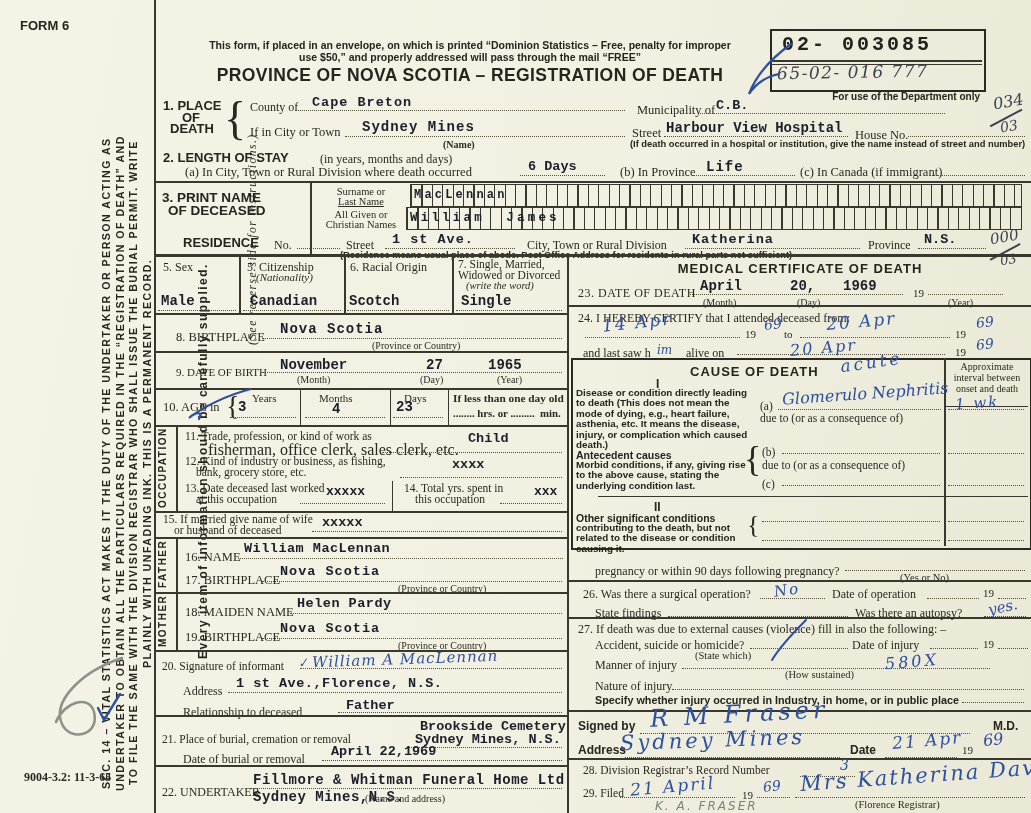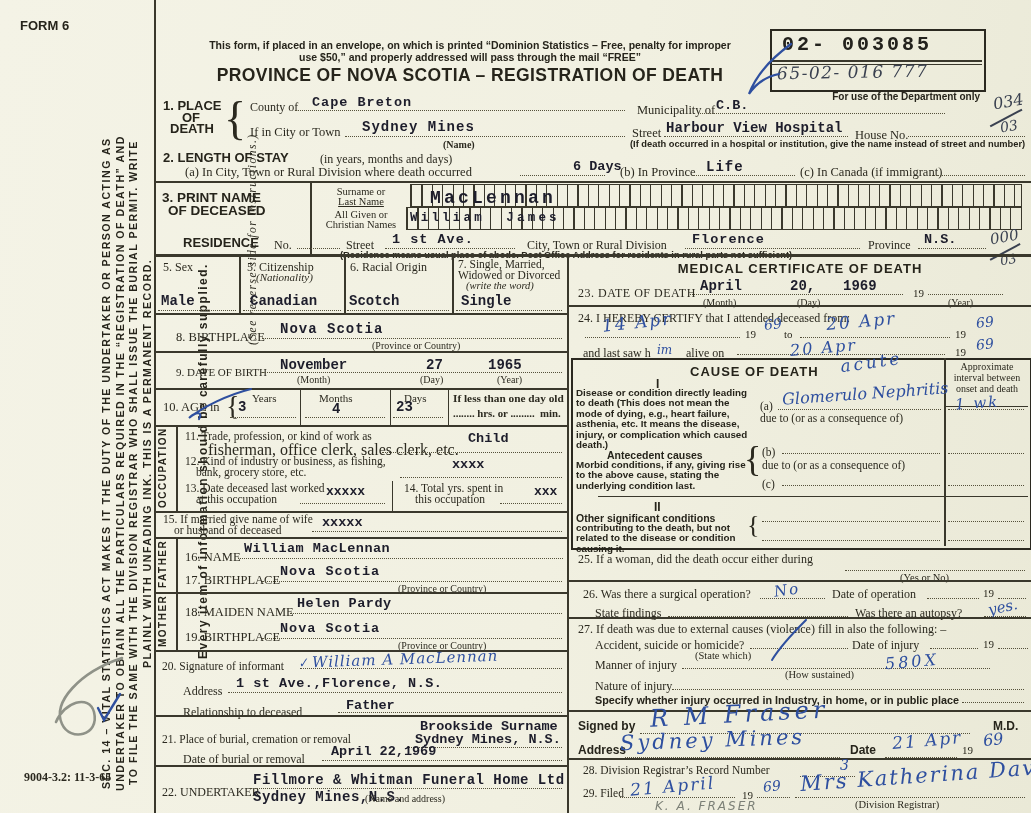--- a/index.html
+++ b/index.html
@@ -83,50 +83,50 @@
   <div class="dt" style="left:664px;top:136px;width:184px;"></div>
   <span class="P t" style="left:666px;top:120px;font-size:14px;">Harbour View Hospital</span>
   <span class="P s" style="left:855px;top:128px;font-size:12.5px;">House No.</span>
   <div class="dt" style="left:908px;top:136px;width:117px;"></div>
   <span class="P b" style="left:630px;top:139px;font-size:9.3px;">(If death occurred in a hospital or institution, give the name instead of street and number)</span>
 
   <span class="P b" style="left:163px;top:150px;font-size:13px;">2. LENGTH OF STAY</span>
   <span class="P s" style="left:320px;top:152px;font-size:12px;">(in years, months and days)</span>
   <span class="P s" style="left:185px;top:165px;font-size:12.5px;">(a) In City, Town or Rural Division where death occurred</span>
   <div class="dt" style="left:520px;top:175px;width:85px;"></div>
-  <span class="P t" style="left:528px;top:159px;font-size:13.5px;margin-left:45px;">6 Days</span>
+  <span class="P t" style="left:528px;top:159px;font-size:13.5px;">6 Days</span>
   <span class="P s" style="left:608px;top:165px;font-size:12.5px;margin-left:12px;">(b) In Province</span>
   <div class="dt" style="left:692px;top:175px;width:103px;"></div>
   <span class="P t" style="left:706px;top:159px;font-size:14px;letter-spacing:1px;">Life</span>
   <span class="P s" style="left:800px;top:165px;font-size:12.5px;">(c) In Canada (if immigrant)</span>
   <div class="dt" style="left:930px;top:175px;width:95px;"></div>
 
   <div class="ln" style="left:154px;top:181px;width:877px;height:2px;"></div>
 
   <span class="P b" style="left:162px;top:190px;font-size:13.5px;">3. PRINT NAME</span>
   <span class="P b" style="left:168px;top:203px;font-size:13.5px;">OF DECEASED</span>
   <div class="ln" style="left:310px;top:181px;width:1.5px;height:73px;"></div>
   <span class="P s ctr" style="left:316px;top:186px;width:90px;font-size:10.5px;">Surname or</span>
   <span class="P s ctr" style="left:316px;top:196px;width:90px;font-size:10.5px;text-decoration:underline;">Last Name</span>
   <div class="cells" style="left:410px;top:184px;width:610px;height:21px;"></div>
-  <span class="P t" style="left:430px;top:188px;font-size:18px;letter-spacing:3.2px;">MacLennan</span>
+  <span class="P t" style="left:414px;top:188px;font-size:12px;letter-spacing:3.2px;">MacLennan</span>
   <span class="P s ctr" style="left:316px;top:209px;width:90px;font-size:10.5px;">All Given or</span>
   <span class="P s ctr" style="left:316px;top:219px;width:90px;font-size:10.5px;">Christian Names</span>
   <div class="cells" style="left:406px;top:207px;width:614px;height:21px;"></div>
   <span class="P t" style="left:410px;top:211px;font-size:12.5px;letter-spacing:3.2px;">William  James</span>
 
   <span class="P b" style="left:183px;top:235px;font-size:13px;">RESIDENCE</span>
   <span class="P s" style="left:274px;top:238px;font-size:12px;">No.</span>
   <div class="dt" style="left:297px;top:248px;width:43px;"></div>
   <span class="P s" style="left:346px;top:238px;font-size:12px;">Street</span>
   <div class="dt" style="left:385px;top:248px;width:130px;"></div>
   <span class="P t" style="left:392px;top:232px;font-size:13.5px;letter-spacing:1px;">1 st Ave.</span>
   <span class="P s" style="left:527px;top:238px;font-size:12px;">City, Town or Rural Division</span>
   <div class="dt" style="left:685px;top:248px;width:175px;"></div>
-  <span class="P t" style="left:692px;top:232px;font-size:13.5px;letter-spacing:1px;">Florence</span>
+  <span class="P t" style="left:692px;top:232px;font-size:13.5px;letter-spacing:1px;">Katherina</span>
   <span class="P s" style="left:868px;top:238px;font-size:12px;">Province</span>
   <div class="dt" style="left:918px;top:248px;width:68px;"></div>
   <span class="P t" style="left:924px;top:232px;font-size:13.5px;">N.S.</span>
   <span class="P b" style="left:340px;top:250px;font-size:9.3px;">(Residence means usual place of abode. Post Office Address for residents in rural parts not sufficient)</span>
   <span class="P h hd" style="left:990px;top:228px;font-size:15px;transform:rotate(-10deg);">000</span>
   <div class="ln" style="left:988px;top:251px;width:34px;height:1.5px;background:#3a4150;transform:rotate(-28deg);"></div>
   <span class="P h hd" style="left:1000px;top:252px;font-size:13px;transform:rotate(-10deg);">03</span>
 
   <div class="ln" style="left:154px;top:254px;width:877px;height:2.5px;"></div>
   <div class="ln" style="left:567px;top:254px;width:2px;height:559px;"></div>
@@ -243,21 +243,21 @@
   <span class="P h" style="left:312px;top:650px;font-size:15px;letter-spacing:1px;transform:rotate(-2deg);">William A MacLennan</span>
   <span class="P s" style="left:183px;top:684px;font-size:12px;">Address</span>
   <div class="dt" style="left:228px;top:692px;width:334px;"></div>
   <span class="P t" style="left:236px;top:676px;font-size:13.5px;letter-spacing:0.5px;">1 st Ave.,Florence, N.S.</span>
   <span class="P s" style="left:183px;top:705px;font-size:12px;">Relationship to deceased</span>
   <div class="dt" style="left:338px;top:712px;width:224px;"></div>
   <span class="P t" style="left:346px;top:698px;font-size:13.5px;">Father</span>
   <div class="ln" style="left:154px;top:715px;width:413px;height:1.5px;"></div>
 
   <span class="P s" style="left:162px;top:733px;font-size:11.5px;">21. Place of burial, cremation or removal</span>
-  <span class="P t" style="left:420px;top:719px;font-size:13.5px;">Brookside Surname</span>
+  <span class="P t" style="left:420px;top:719px;font-size:13.5px;">Brookside Cemetery</span>
   <div class="dt" style="left:408px;top:747px;width:154px;"></div>
   <span class="P t" style="left:415px;top:732px;font-size:13.5px;">Sydney Mines, N.S.</span>
   <span class="P s" style="left:183px;top:752px;font-size:12px;">Date of burial or removal</span>
   <div class="dt" style="left:322px;top:760px;width:240px;"></div>
   <span class="P t" style="left:331px;top:744px;font-size:13.5px;">April 22,1969</span>
   <div class="ln" style="left:154px;top:765px;width:413px;height:1.5px;"></div>
 
   <span class="P s" style="left:162px;top:785px;font-size:12px;">22. UNDERTAKER</span>
   <div class="dt" style="left:250px;top:788px;width:312px;"></div>
   <span class="P t" style="left:253px;top:772px;font-size:14px;letter-spacing:0.5px;">Fillmore &amp; Whitman Funeral Home Ltd</span>
@@ -304,40 +304,40 @@
   <span class="P h" style="left:840px;top:352px;font-size:17px;transform:rotate(-8deg);letter-spacing:3px;">acute</span>
   <span class="P b" style="left:656px;top:377px;font-size:12px;">I</span>
   <span class="P b wrap" style="left:576px;top:388px;width:176px;font-size:9.8px;line-height:1.06;">Disease or condition directly leading to death (This does not mean the mode of dying, e.g., heart failure, asthenia, etc. It means the disease, injury, or complication which caused death.)</span>
   <span class="P s" style="left:760px;top:400px;font-size:11.5px;">(a)</span>
   <div class="dt" style="left:778px;top:409px;width:163px;"></div>
   <div class="dt" style="left:948px;top:409px;width:76px;"></div>
   <span class="P h" style="left:782px;top:384px;font-size:16px;transform:rotate(-4deg);">Glomerulo Nephritis</span>
   <span class="P h" style="left:955px;top:394px;font-size:15px;transform:rotate(-4deg);letter-spacing:2px;">1 wk</span>
   <span class="P s" style="left:760px;top:412px;font-size:11.5px;">due to (or as a consequence of)</span>
   <span class="P s" style="left:744px;top:438px;font-size:36px;font-weight:400;">{</span>
-  <span class="P b" style="left:576px;top:449px;font-size:10.5px;margin-left:31px;">Antecedent causes</span>
+  <span class="P b" style="left:576px;top:449px;font-size:10.5px;">Antecedent causes</span>
   <span class="P b wrap" style="left:576px;top:460px;width:176px;font-size:9.8px;line-height:1.06;">Morbid conditions, if any, giving rise to the above cause, stating the underlying condition last.</span>
   <span class="P s" style="left:762px;top:446px;font-size:11.5px;">(b)</span>
   <div class="dt" style="left:782px;top:453px;width:158px;"></div>
   <div class="dt" style="left:948px;top:453px;width:76px;"></div>
   <span class="P s" style="left:762px;top:459px;font-size:11.5px;">due to (or as a consequence of)</span>
   <span class="P s" style="left:762px;top:478px;font-size:11.5px;">(c)</span>
   <div class="dt" style="left:782px;top:485px;width:158px;"></div>
   <div class="dt" style="left:948px;top:485px;width:76px;"></div>
   <div class="ln" style="left:598px;top:496px;width:430px;height:1px;"></div>
   <span class="P b" style="left:654px;top:500px;font-size:12px;">II</span>
   <span class="P b" style="left:576px;top:512px;font-size:10.5px;">Other significant conditions</span>
   <span class="P b wrap" style="left:576px;top:523px;width:176px;font-size:9.8px;line-height:1.06;">contributing to the death, but not related to the disease or condition causing it.</span>
   <span class="P s" style="left:747px;top:510px;font-size:26px;font-weight:400;">{</span>
   <div class="dt" style="left:762px;top:521px;width:178px;"></div>
   <div class="dt" style="left:948px;top:521px;width:76px;"></div>
   <div class="dt" style="left:762px;top:540px;width:178px;"></div>
   <div class="dt" style="left:948px;top:540px;width:76px;"></div>
 
-  <span class="P s" style="left:578px;top:552px;font-size:12px;">25. If a woman, did the death occur either during</span>
+  <span class="P s" style="left:595px;top:564px;font-size:12px;">pregnancy or within 90 days following pregnancy?</span>
   <div class="dt" style="left:845px;top:570px;width:180px;"></div>
   <span class="P s" style="left:900px;top:572px;font-size:10.5px;">(Yes or No)</span>
   <div class="ln" style="left:567px;top:580px;width:464px;height:1.5px;"></div>
 
   <span class="P s" style="left:583px;top:587px;font-size:12px;">26. Was there a surgical operation?</span>
   <div class="dt" style="left:760px;top:598px;width:65px;"></div>
   <span class="P h" style="left:774px;top:581px;font-size:15px;transform:rotate(-8deg);letter-spacing:2px;">No</span>
   <span class="P s" style="left:832px;top:587px;font-size:12px;">Date of operation</span>
   <div class="dt" style="left:927px;top:598px;width:52px;"></div>
   <span class="P s" style="left:983px;top:587px;font-size:11px;">19</span>
@@ -388,16 +388,16 @@
   <div class="dt" style="left:800px;top:776px;width:55px;"></div>
   <span class="P h" style="left:840px;top:757px;font-size:14px;">3</span>
   <span class="P s" style="left:583px;top:787px;font-size:11.5px;">29. Filed</span>
   <div class="dt" style="left:620px;top:797px;width:115px;"></div>
   <span class="P h" style="left:630px;top:776px;font-size:17px;letter-spacing:2px;transform:rotate(-5deg);">21 April</span>
   <span class="P s" style="left:742px;top:789px;font-size:11px;">19</span>
   <div class="dt" style="left:757px;top:797px;width:33px;"></div>
   <span class="P h" style="left:763px;top:778px;font-size:14px;transform:rotate(-6deg);">69</span>
   <div class="dt" style="left:795px;top:797px;width:230px;"></div>
   <span class="P h" style="left:800px;top:763px;font-size:21px;letter-spacing:2px;transform:rotate(-4deg);">Mrs Katherina Davis</span>
-  <span class="P s" style="left:855px;top:799px;font-size:10.5px;">(Division Registrar)</span>
+  <span class="P s" style="left:855px;top:799px;font-size:10.5px;">(Florence Registrar)</span>
   <span class="P pc" style="left:655px;top:799px;font-size:12px;">K. A. FRASER</span>
 
 </div>
 
 </body></html>

